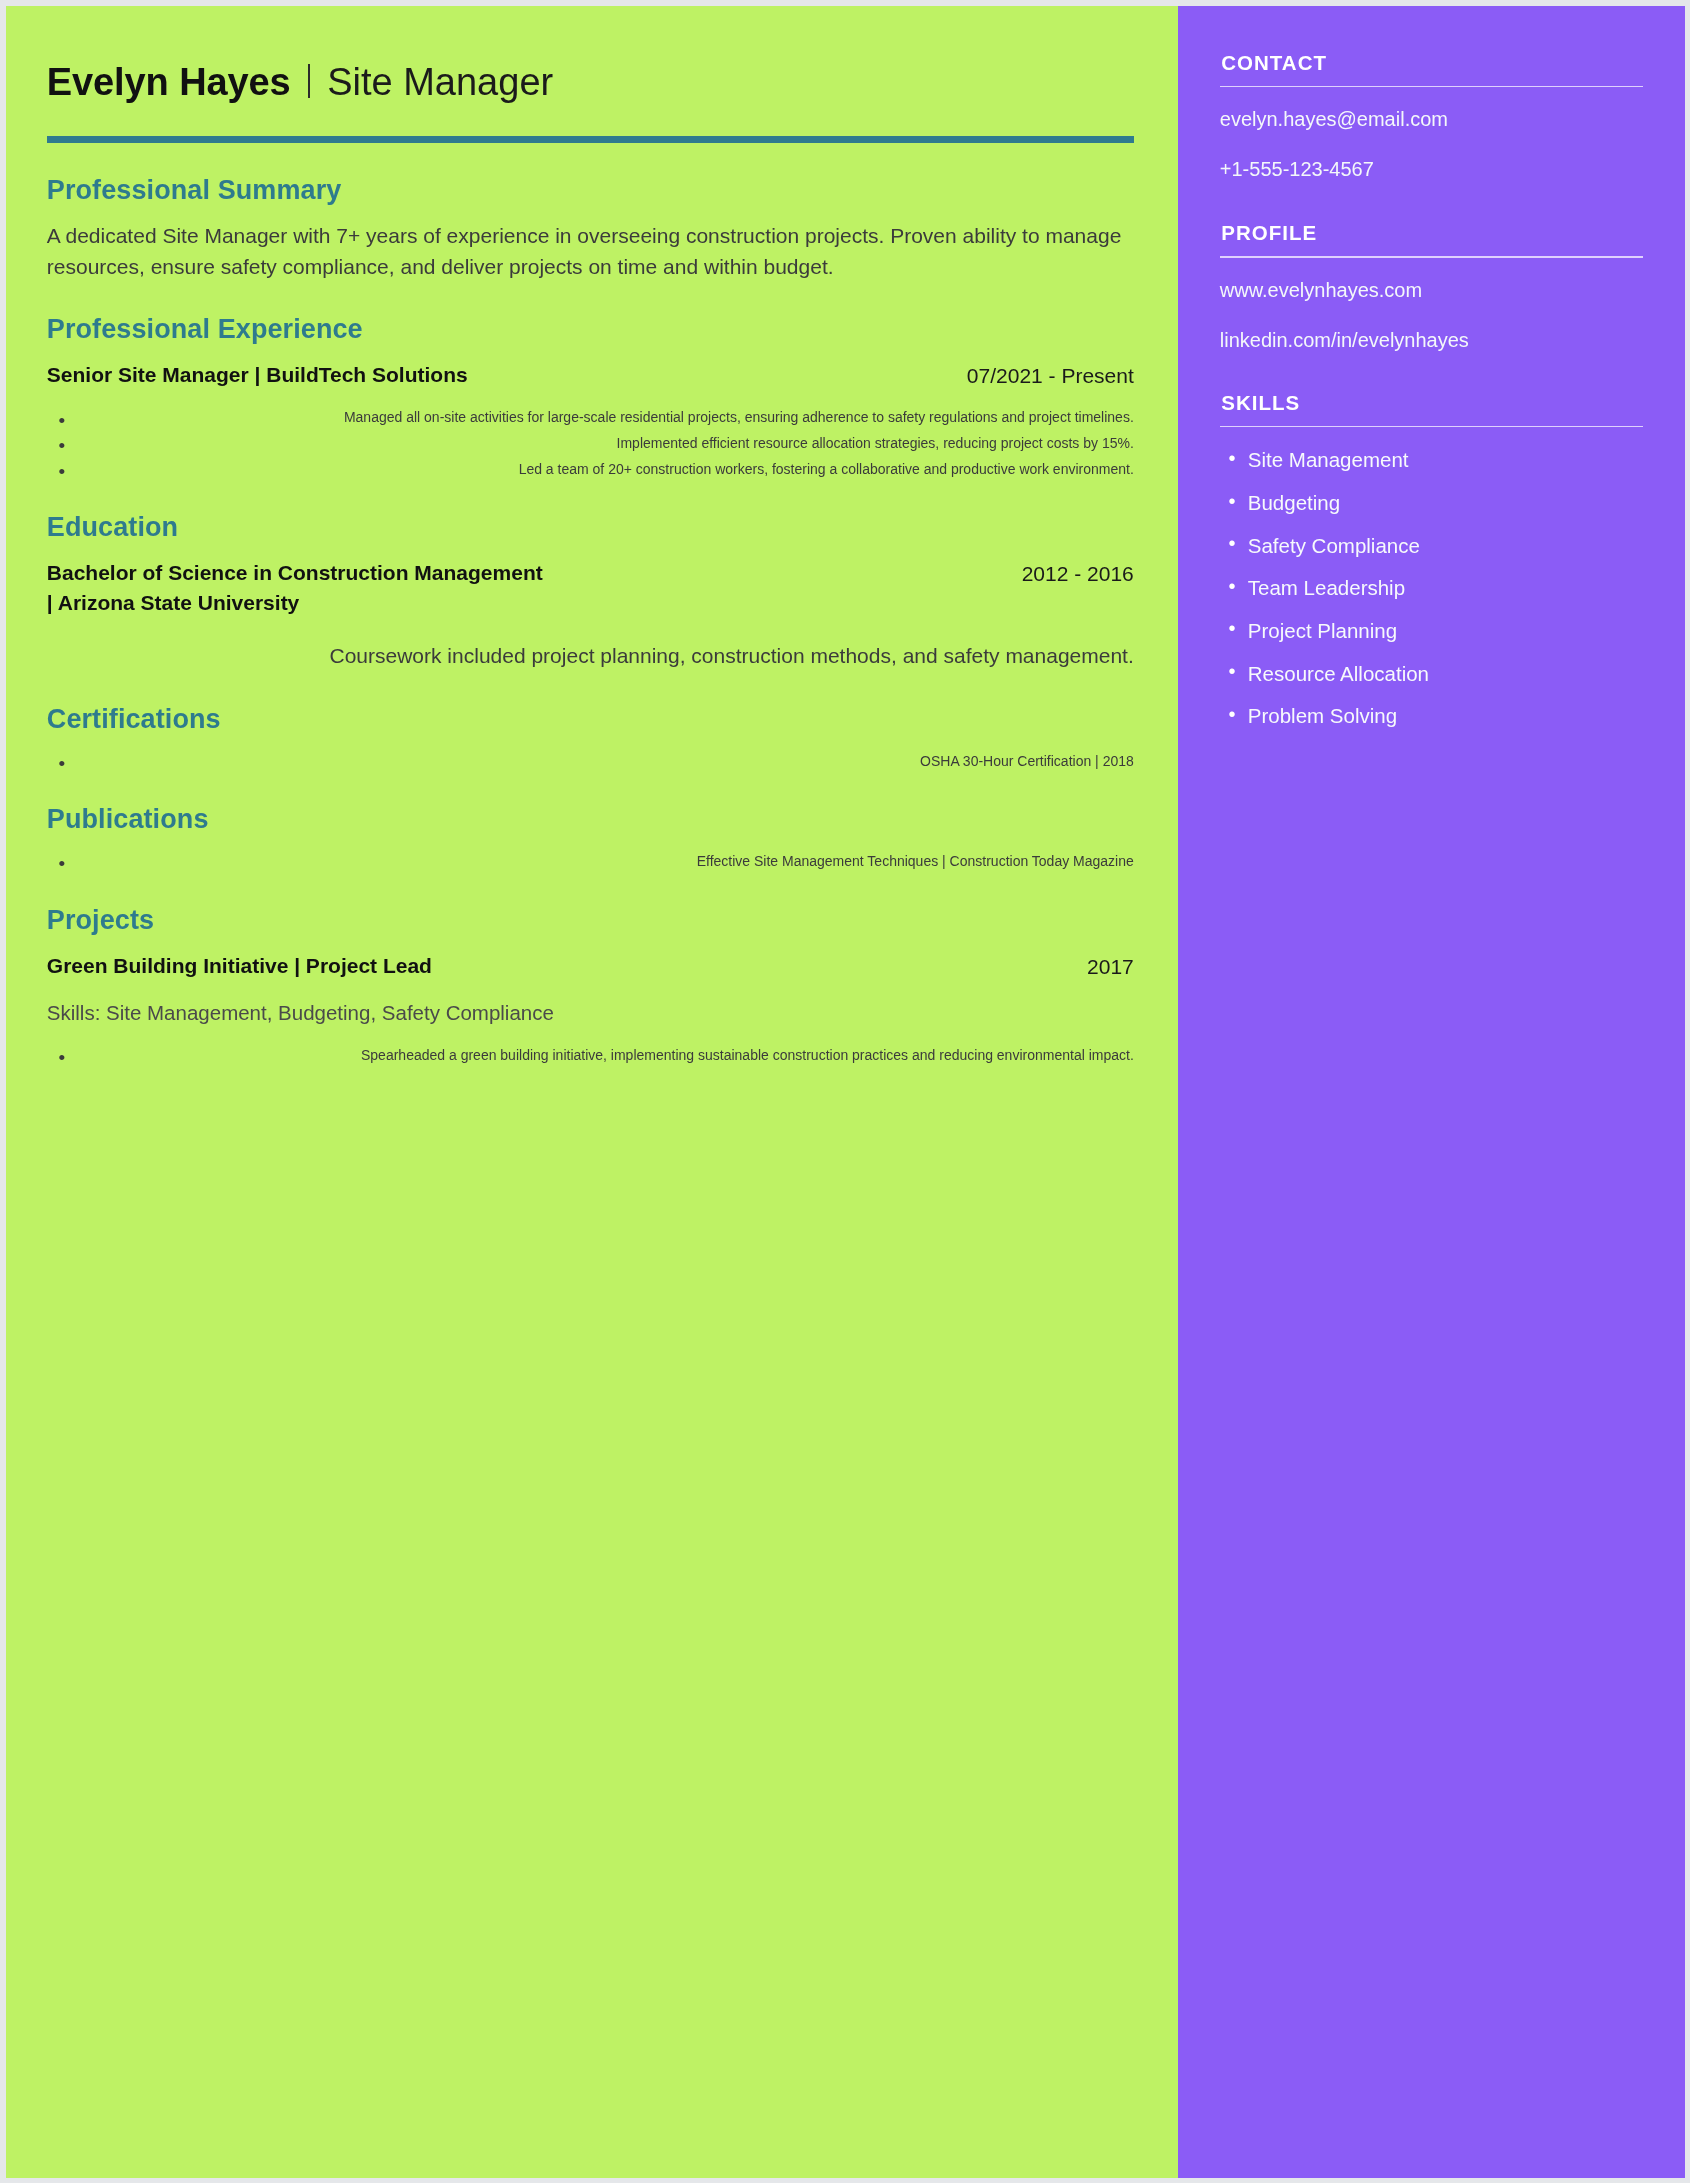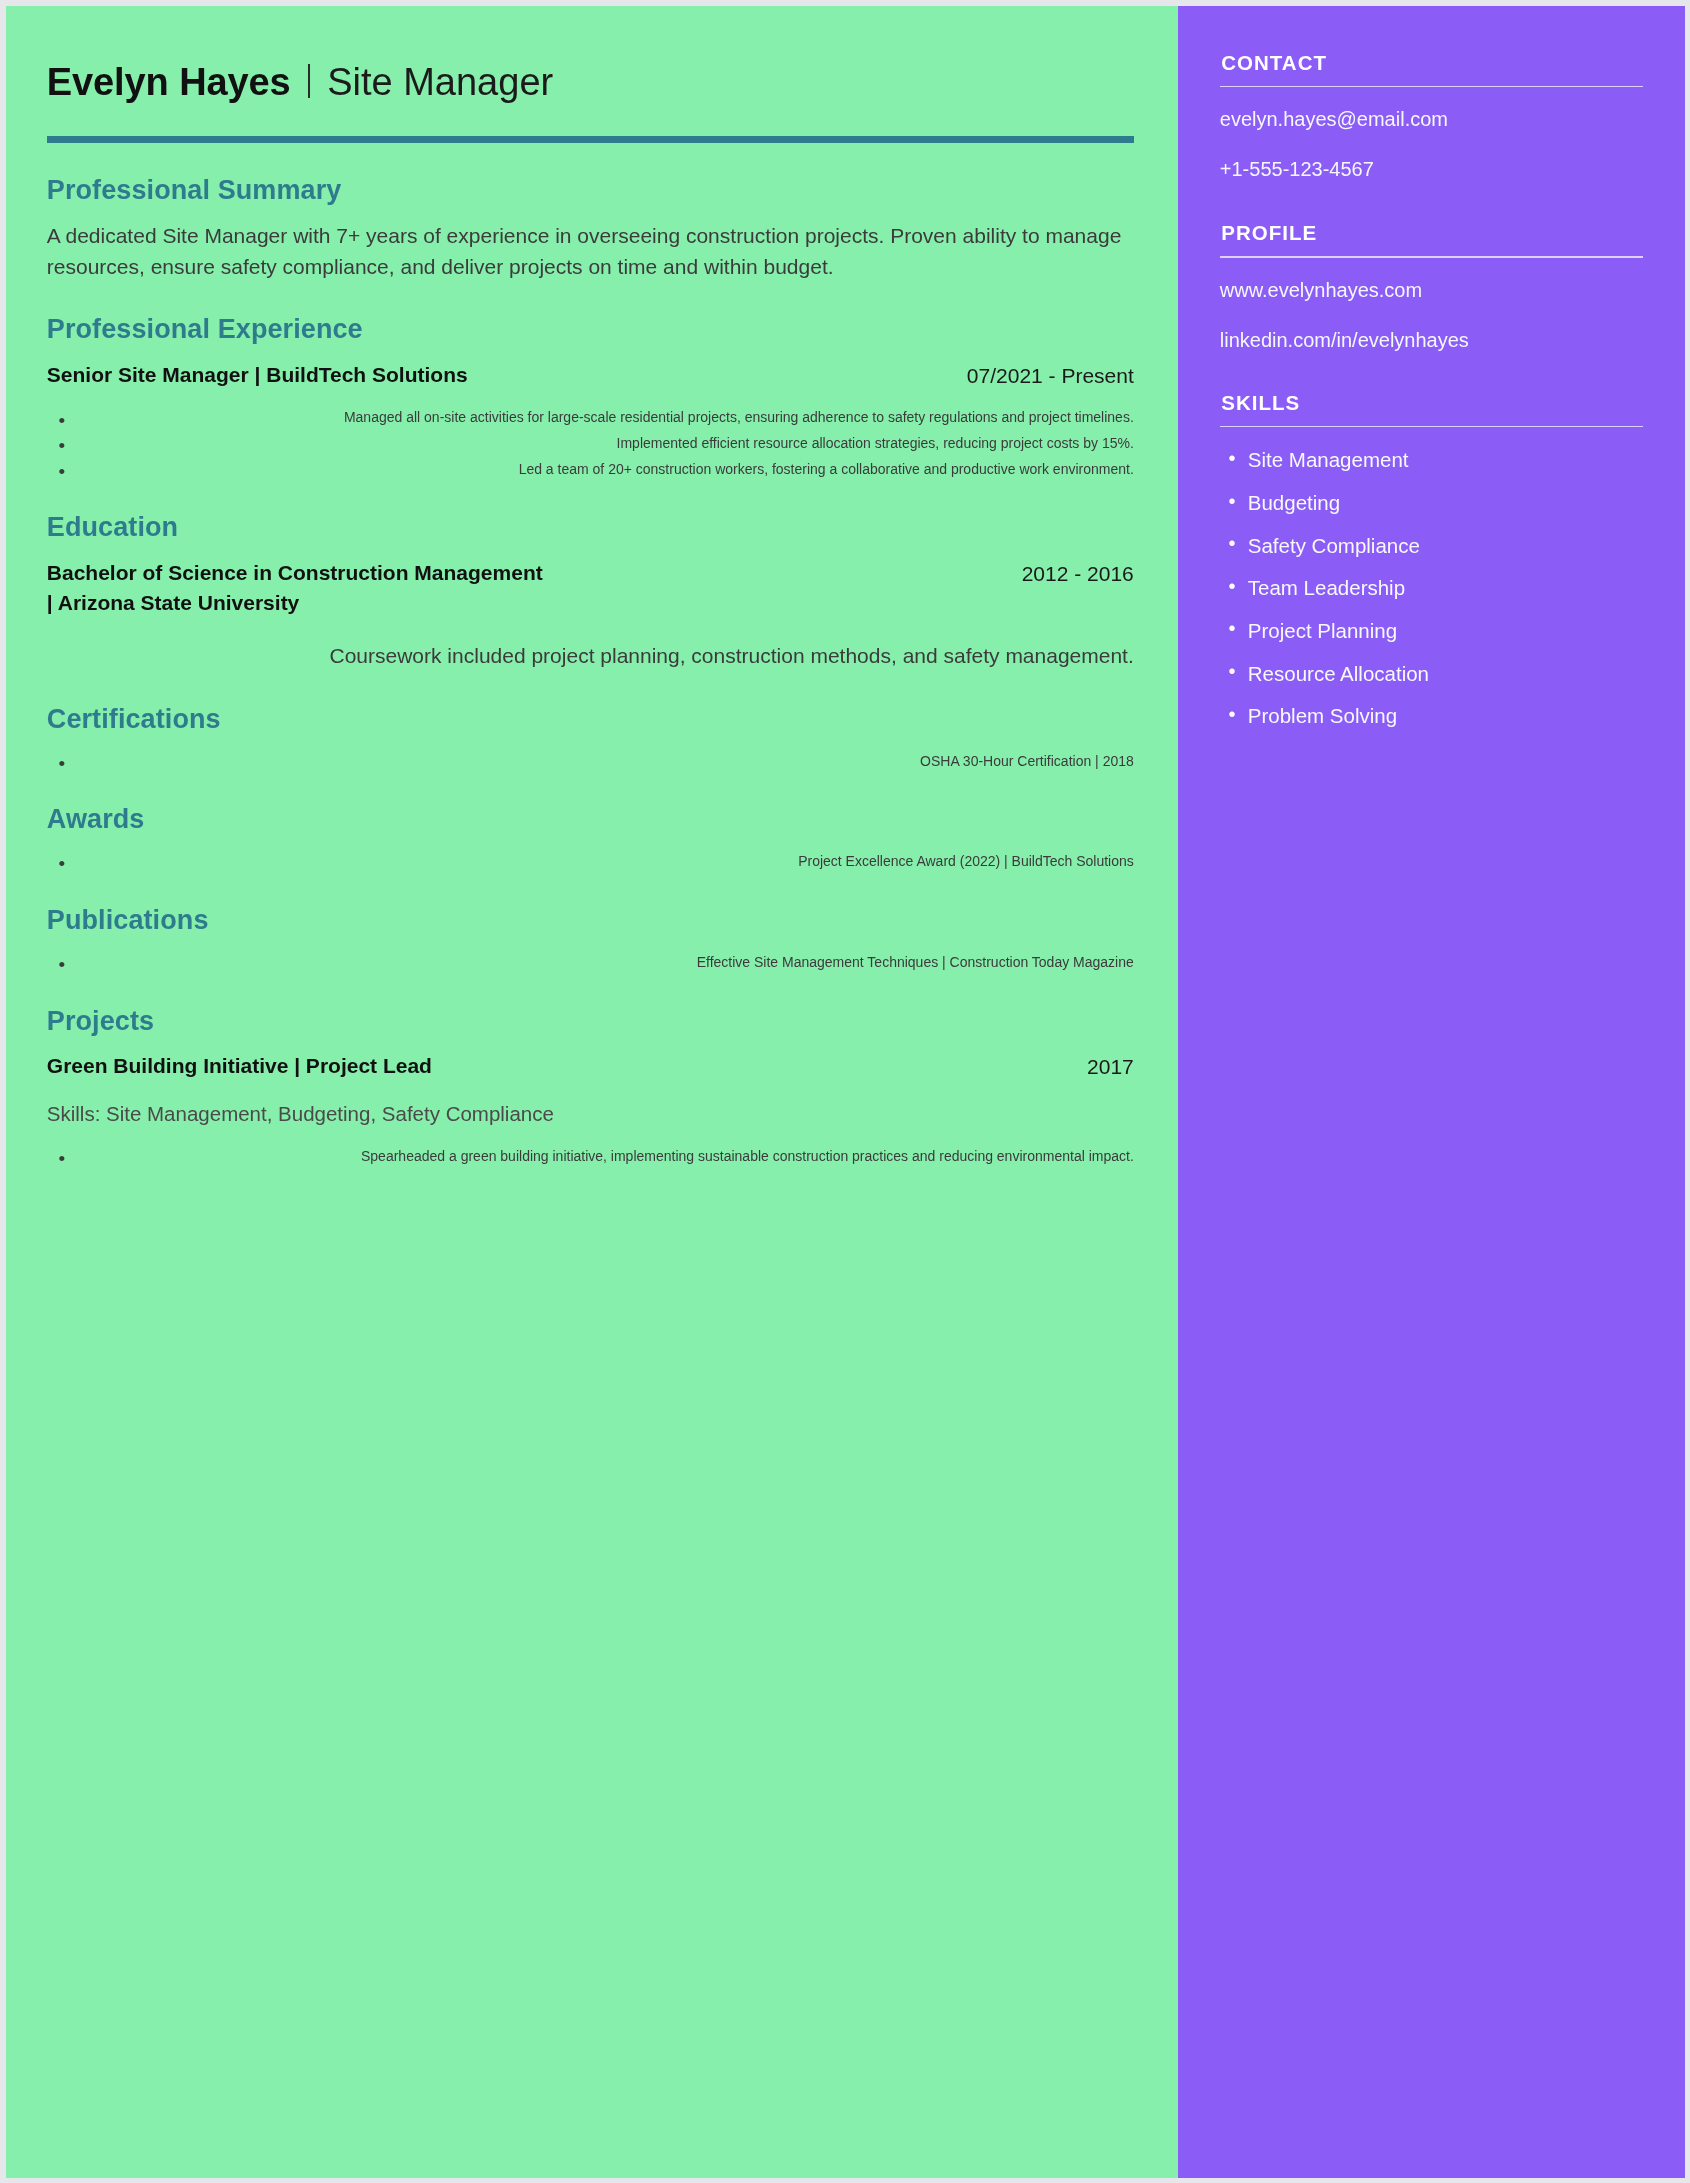--- a/index.html
+++ b/index.html
@@ -31,21 +31,21 @@
     display: flex;
     overflow: hidden;
   }
 
   
   .main-col {
     width: 1172px;
     flex: 0 0 1172px;
     box-sizing: border-box;
     padding: 38px 44px 29px 41px;
-    background: #86efac;
+    background: #bef264;
   }
 
   .header-block {
     padding-top: 17.5px;
   }
 
   .name-line {
     display: flex;
     align-items: baseline;
     font-size: 38px;
@@ -277,26 +277,20 @@
         </div>
       </div>
 
       <div class="section">
         <h2 class="section-title">Certifications</h2>
         <ul class="bullets tight">
           <li>OSHA 30-Hour Certification | 2018</li>
         </ul>
       </div>
 
-      <div class="section">
-        <h2 class="section-title">Awards</h2>
-        <ul class="bullets tight">
-          <li>Project Excellence Award (2022) | BuildTech Solutions</li>
-        </ul>
-      </div>
 
       <div class="section">
         <h2 class="section-title">Publications</h2>
         <ul class="bullets tight">
           <li>Effective Site Management Techniques | Construction Today Magazine</li>
         </ul>
       </div>
 
       <div class="section">
         <h2 class="section-title">Projects</h2>

